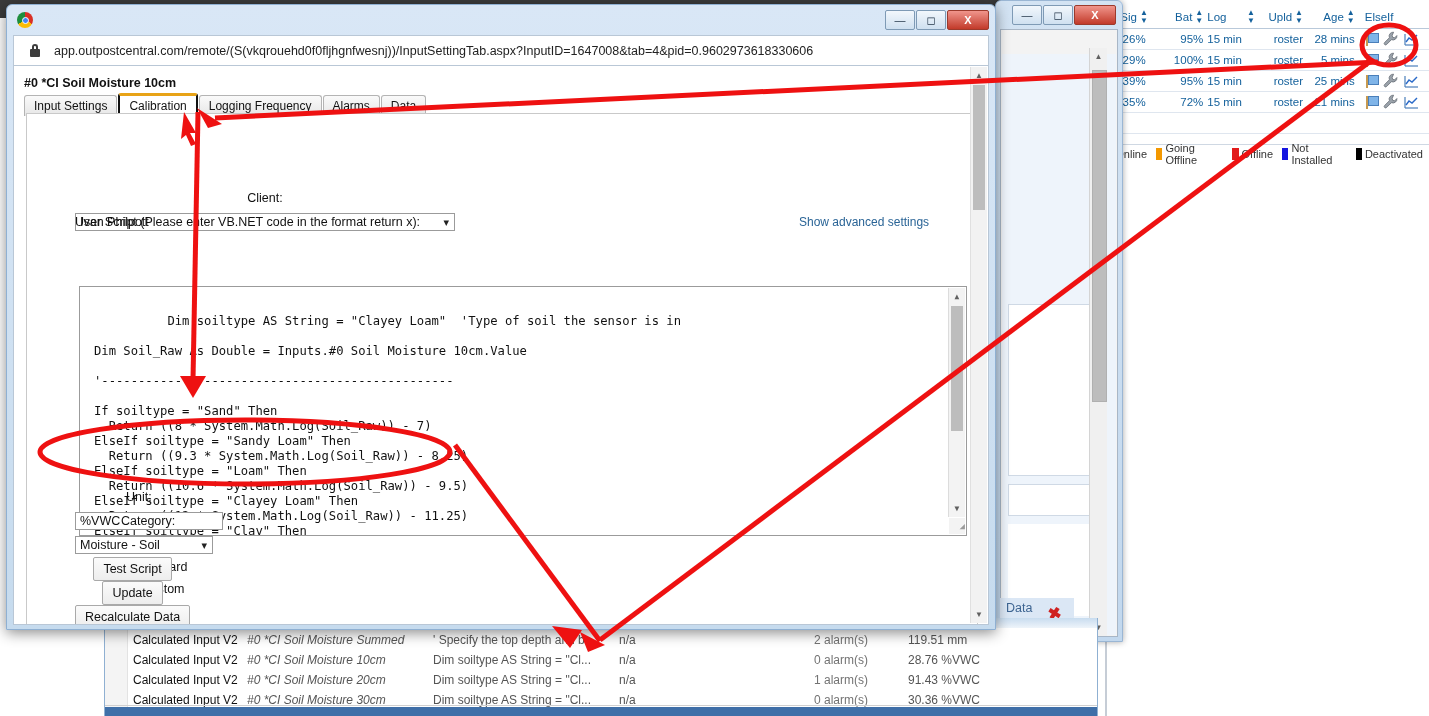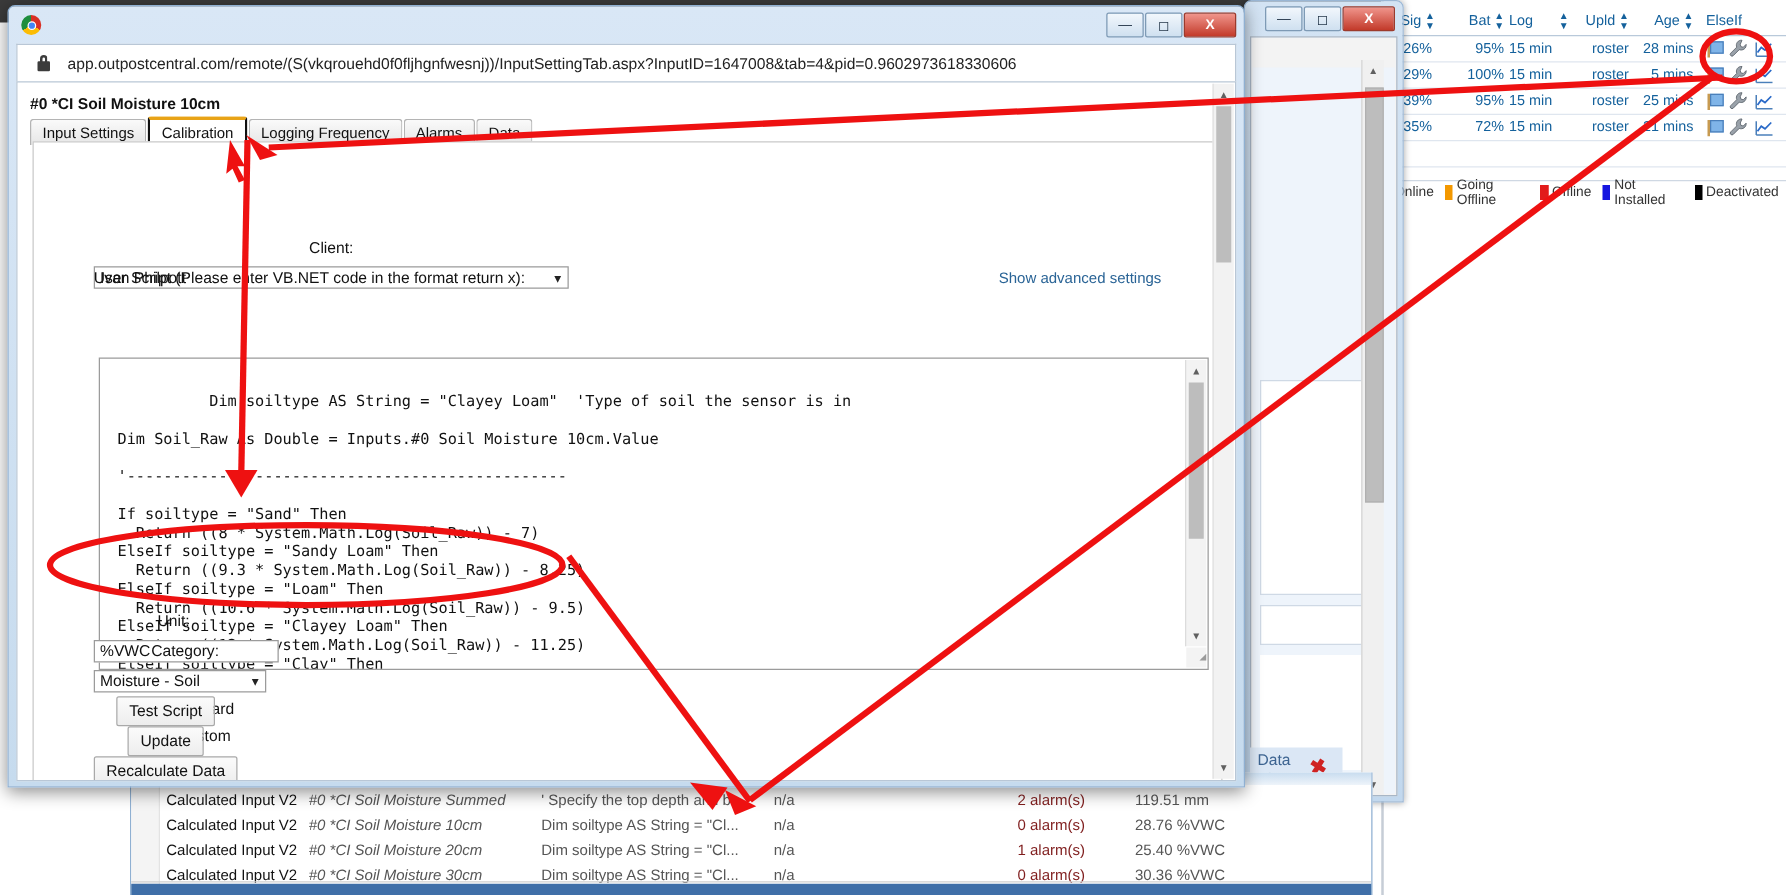--- a/index.html
+++ b/index.html
@@ -140,21 +140,21 @@
   .botwin{position:absolute;left:104px;top:618px;width:992px;height:98px;background:#ffffff;
           border:1px solid #8fb0d2;border-top:none;}
   .botwin-top{position:absolute;left:0;top:0;right:0;height:10px;background:linear-gradient(to bottom,#c8dcef,#eef4fa);}
   .bot-left{position:absolute;left:0;top:10px;width:22px;bottom:0;background:#f4f4f4;border-right:1px solid #e3e3e3;}
   .bot-table{position:absolute;left:28px;top:12px;right:6px;}
   .bot-row{display:flex;align-items:center;height:20px;font-size:12px;}
   .bc1{width:114px;color:#111;}
   .bc2{width:186px;color:#555;font-style:italic;}
   .bc3{width:186px;color:#555;}
   .bc4{width:195px;color:#555;}
-  .bc5{width:94px;color:#7f1d1d;}
+  .bc5{width:94px;color:#737373;}
   .bc6{width:110px;color:#555;}
   .botline{position:absolute;left:0;right:0;bottom:10px;height:1px;background:#d0d0d0;}
   .bot-blue{position:absolute;left:0;right:0;bottom:0;height:9px;background:#3f6fa8;}
 
   
   .anno{position:absolute;left:0;top:0;width:1429px;height:716px;pointer-events:none;}
 </style>
 </head>
 <body>
 
@@ -365,21 +365,21 @@
         <div class="bc4">n/a</div>
         <div class="bc5">0 alarm(s)</div>
         <div class="bc6">28.76 %VWC</div>
       </div>
       <div class="bot-row">
         <div class="bc1">Calculated Input V2</div>
         <div class="bc2">#0 *CI Soil Moisture 20cm</div>
         <div class="bc3">Dim soiltype AS String = "Cl...</div>
         <div class="bc4">n/a</div>
         <div class="bc5">1 alarm(s)</div>
-        <div class="bc6">25.40 %VWC</div>
+        <div class="bc6">91.43 %VWC</div>
       </div>
       <div class="bot-row">
         <div class="bc1">Calculated Input V2</div>
         <div class="bc2">#0 *CI Soil Moisture 30cm</div>
         <div class="bc3">Dim soiltype AS String = "Cl...</div>
         <div class="bc4">n/a</div>
         <div class="bc5">0 alarm(s)</div>
         <div class="bc6">30.36 %VWC</div>
       </div>
     </div>

